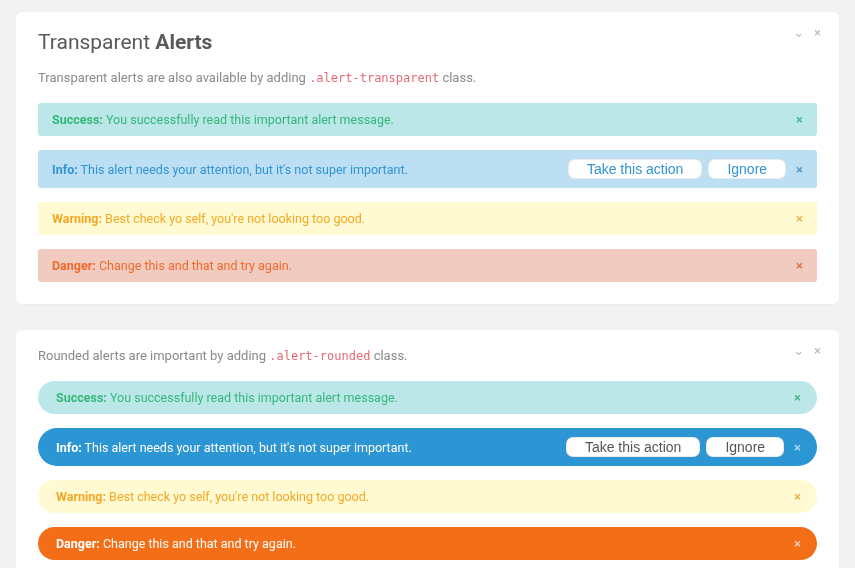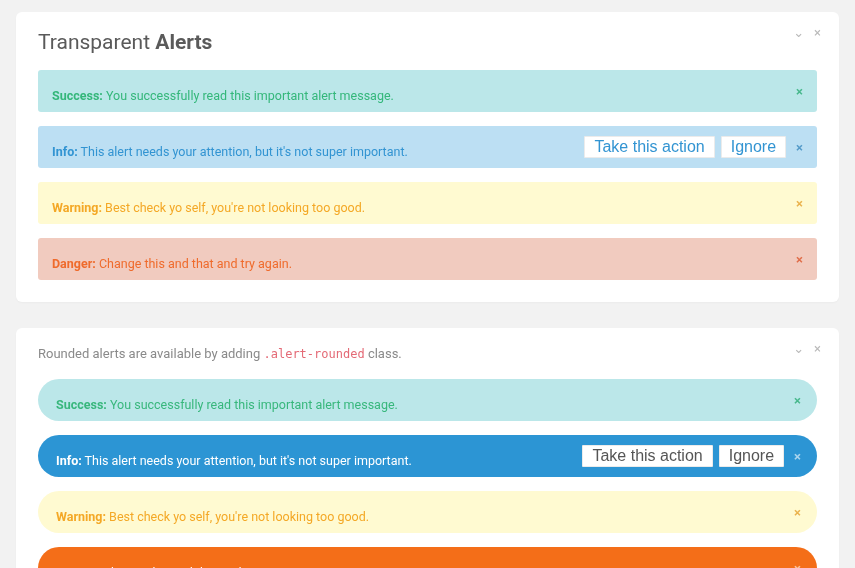--- a/index.html
+++ b/index.html
@@ -48,29 +48,29 @@
   .alert {
     padding: 9px 14px;
     margin-bottom: 14px;
     border-radius: 3px;
     font-size: 12.5px;
     position: relative;
     display: flex;
     align-items: center;
   }
   .alert:last-child { margin-bottom: 0; }
-  .alert-body { flex: 1; margin-top: 9px; }
+  .alert-body { flex: 1; }
   .alert-body strong { font-weight: 700; }
   .alert-buttons { display: flex; gap: 6px; margin-right: 10px; }
   .alert-btn {
     background: #fff;
     border: 1px solid rgba(0,0,0,0.08);
-    border-radius: 1px;
-    padding: 1px 9px;
-    font-size: 16px;
+    border-radius: 7px;
+    padding: 1px 18px;
+    font-size: 14px;
     cursor: pointer;
     color: inherit;
   }
   .alert-close {
     cursor: pointer;
     font-weight: 700;
     font-size: 13px;
     opacity: 0.7;
   }
 
@@ -102,20 +102,21 @@
 </head>
 <body>
 
 <div id="root">
     <div class="card">
       <div class="card-actions">
         <span>⌄</span>
         <span>×</span>
       </div>
       <h2 class="card-title"><span>Transparent </span><strong>Alerts</strong></h2>
+      <p class="card-desc"><span>Transparent alerts are also available by adding </span><code>.alert-transparent</code><span> class.</span></p>
       <div class="alert t-success">
         <div class="alert-body"><strong>Success:</strong><span> You successfully read this important alert message.</span></div>
         <span class="alert-close">×</span>
       </div>
       <div class="alert t-info">
         <div class="alert-body"><strong>Info:</strong><span> This alert needs your attention, but it's not super important.</span></div>
         <div class="alert-buttons">
           <button class="alert-btn">Take this action</button>
           <button class="alert-btn">Ignore</button>
         </div>
@@ -128,21 +129,21 @@
       <div class="alert t-danger">
         <div class="alert-body"><strong>Danger:</strong><span> Change this and that and try again.</span></div>
         <span class="alert-close">×</span>
       </div>
     </div>
     <div class="card">
       <div class="card-actions">
         <span>⌄</span>
         <span>×</span>
       </div>
-      <p class="card-desc"><span>Rounded alerts are available by adding </span><code>.alert-rounded</code><span> class.</span></p>
+      <p class="card-desc"><span>Rounded alerts are important by adding </span><code>.alert-rounded</code><span> class.</span></p>
       <div class="alert r-success alert-rounded">
         <div class="alert-body"><strong>Success:</strong><span> You successfully read this important alert message.</span></div>
         <span class="alert-close">×</span>
       </div>
       <div class="alert r-info alert-rounded">
         <div class="alert-body"><strong>Info:</strong><span> This alert needs your attention, but it's not super important.</span></div>
         <div class="alert-buttons">
           <button class="alert-btn">Take this action</button>
           <button class="alert-btn">Ignore</button>
         </div>

